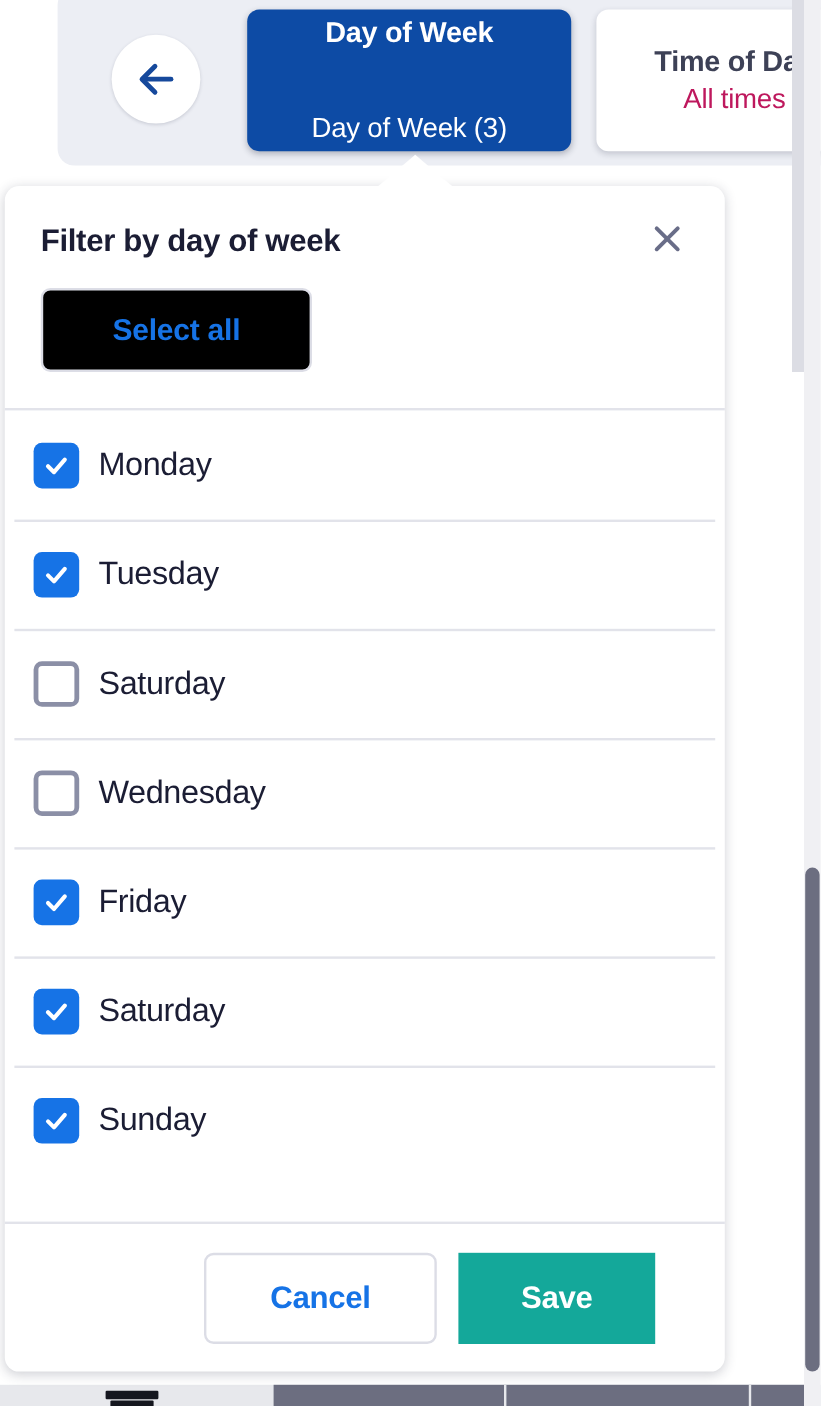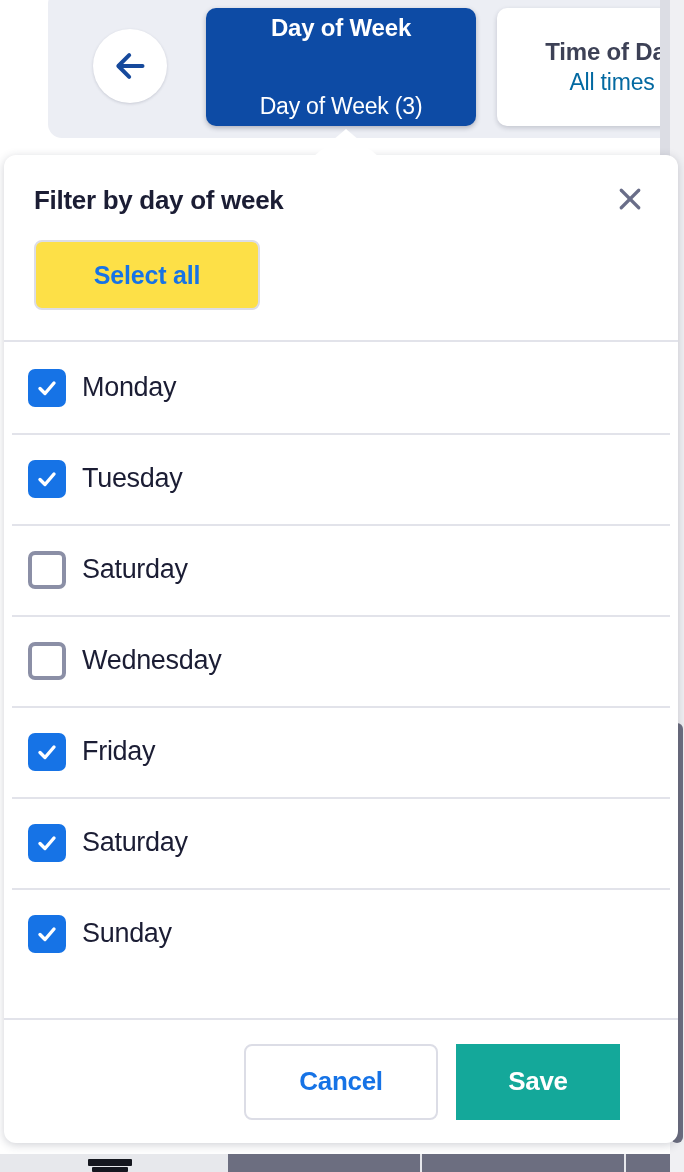--- a/index.html
+++ b/index.html
@@ -88,21 +88,21 @@
   }
   .chip-inactive .chip-title {
     color: #3d4156;
     font-size: 24px;
     font-weight: bold;
     letter-spacing: -0.2px;
     line-height: 30px;
     white-space: nowrap;
   }
   .chip-inactive .chip-sub {
-    color: #0369a1;
+    color: #be185d;
     font-size: 23px;
     line-height: 30px;
     letter-spacing: -0.2px;
     white-space: nowrap;
   }
 
   
   .bottom-strip {
     position: absolute;
     left: 0;
@@ -170,21 +170,21 @@
     width: 10px;
     height: 310px;
     background: #dcdde4;
   }
 
   
   .popover {
     position: absolute;
     left: 4px;
     top: 155px;
-    width: 674px;
+    width: 600px;
     height: 988px;
     background: #ffffff;
     border-radius: 12px;
     box-shadow: 0 2px 10px rgba(40,45,70,.22);
     box-sizing: border-box;
     overflow: visible;
   }
   .caret {
     position: absolute;
     left: 310px;
@@ -221,21 +221,21 @@
   .pop-actions {
     display: flex;
     justify-content: space-between;
     padding: 24px 30px 0 30px;
   }
   .ghost-btn {
     width: 226px;
     height: 70px;
     border: 2px solid #dcdde6;
     border-radius: 8px;
-    background: #fde047;
+    background: #000000;
     display: flex;
     align-items: center;
     justify-content: center;
     font-size: 25px;
     font-weight: bold;
     letter-spacing: -0.2px;
     cursor: pointer;
     box-sizing: border-box;
   }
   .ghost-blue { color: #1673e6; }

